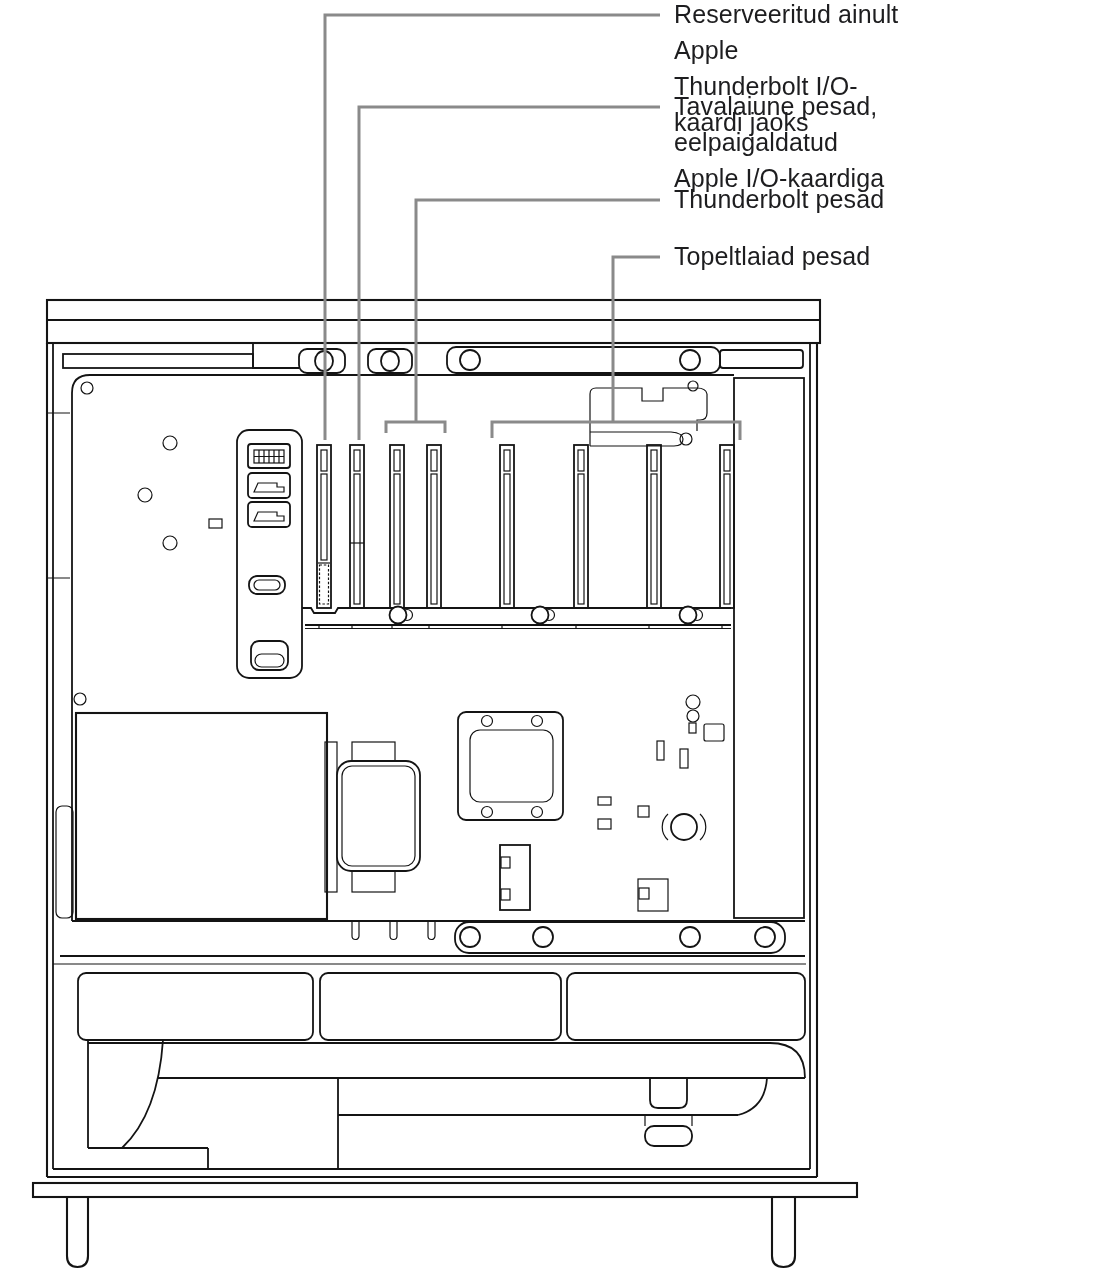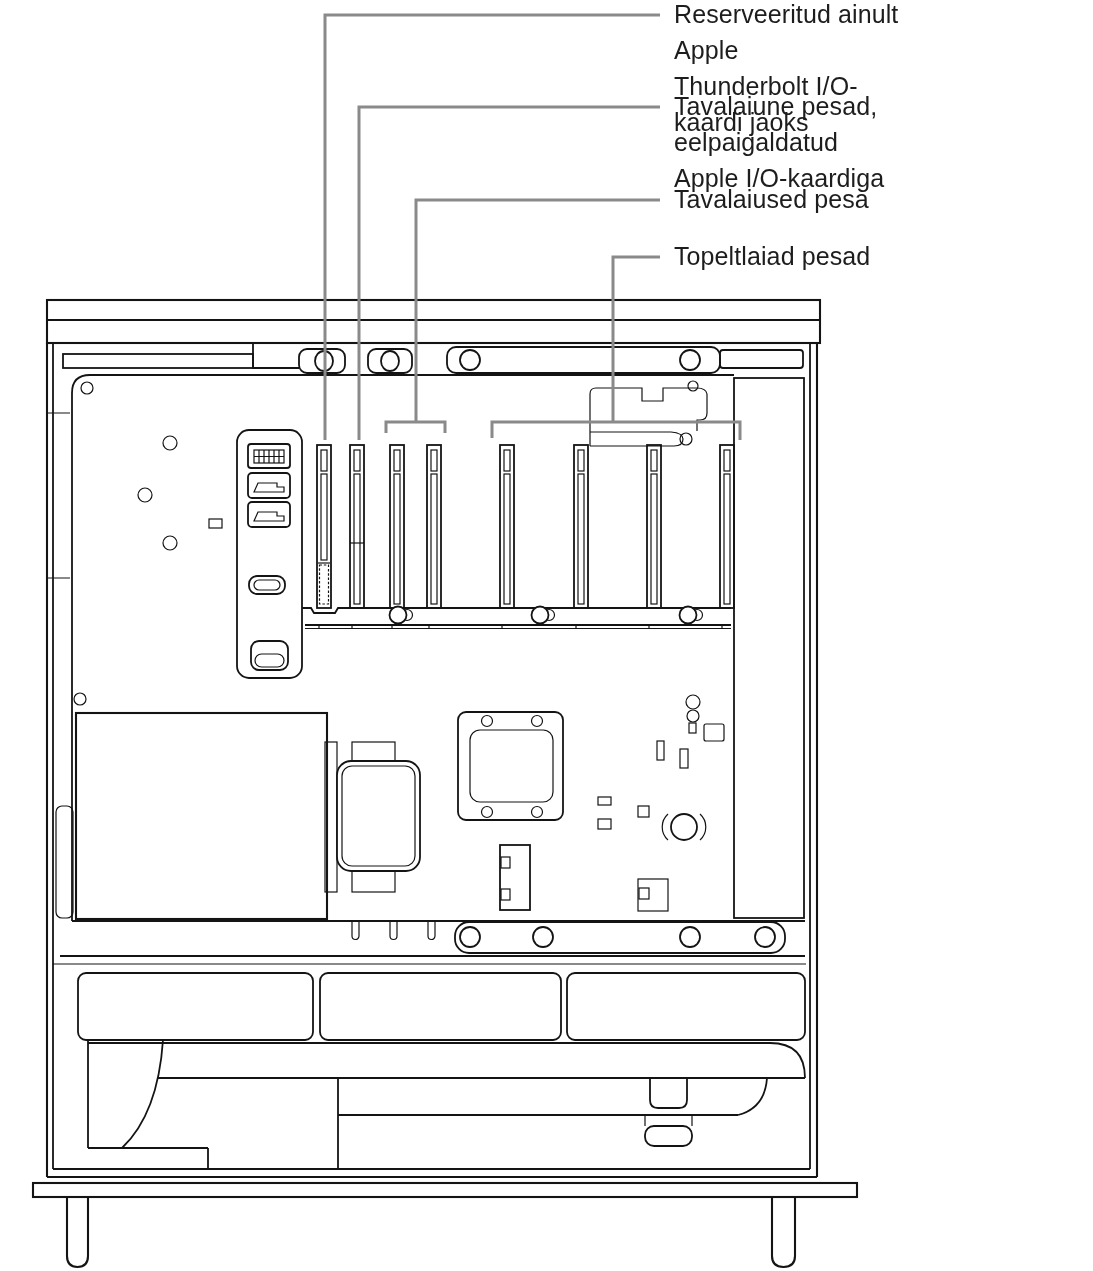--- a/index.html
+++ b/index.html
@@ -267,15 +267,15 @@
       <path d="M660,107 H359 V440"></path>
       <path d="M660,200 H416 V422 M386,433 V422 H445 V433"></path>
       <path d="M660,257 H613 V422 M492,438 V422 H740 V440"></path>
     </g>
   </svg>
 
   <div class="label label-1">Reserveeritud ainult Apple
 Thunderbolt I/O-kaardi jaoks</div>
   <div class="label label-2">Tavalaiune pesad, eelpaigaldatud
 Apple I/O-kaardiga</div>
-  <div class="label label-3">Tavalaiused pesa</div>
+  <div class="label label-3">Thunderbolt pesad</div>
   <div class="label label-4">Topeltlaiad pesad</div>
 </div>
 
 </body></html>

